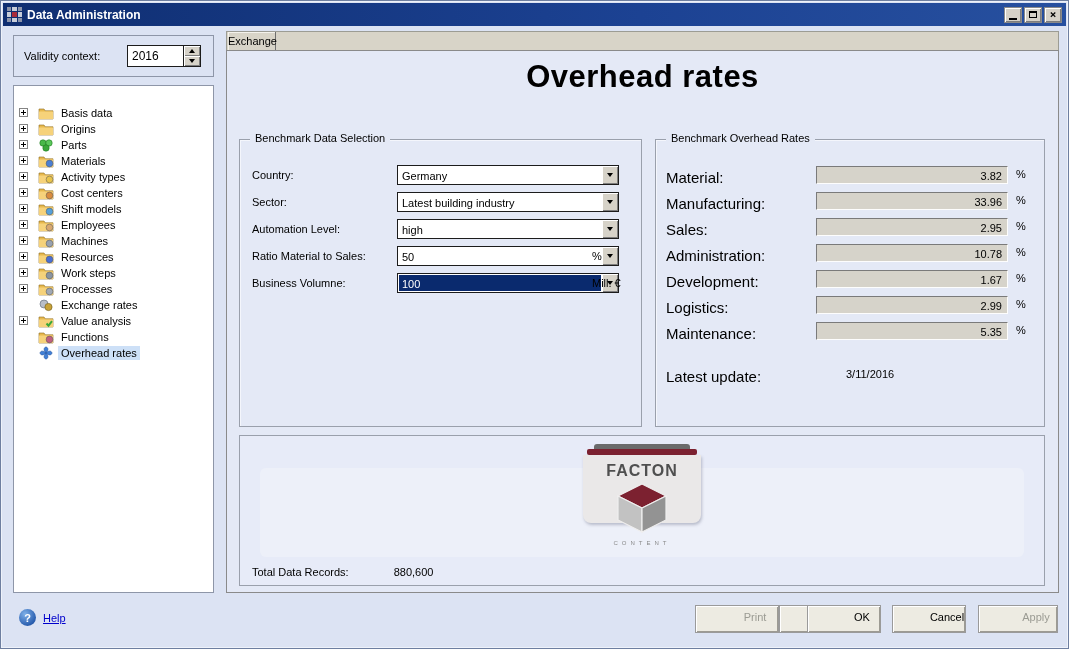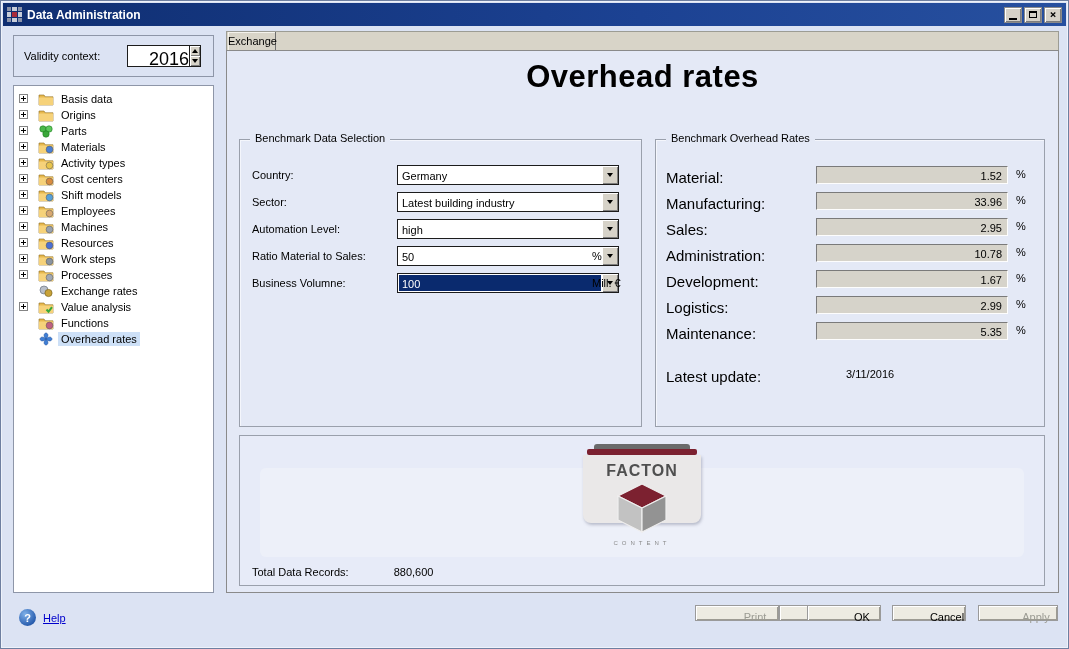--- a/index.html
+++ b/index.html
@@ -25,26 +25,26 @@
     box-shadow: inset 1px 1px 0 #fff, inset -1px -1px 0 #7d7d7d;
     display:flex; align-items:center; justify-content:center; font-size:10px; color:#000; font-family:"DejaVu Sans Mono",monospace;
   }
   .glyph-min { width:8px; height:2px; background:#000; margin-top:8px; }
   .glyph-max { width:8px; height:7px; border:1px solid #000; border-top:2px solid #000; }
   .glyph-close { font-size:11px; font-weight:bold; line-height:1; }
   
   .validity-box { position:absolute; left:12px; top:34px; width:201px; height:42px; border:1px solid #8e96a8; background:#dce3f3; }
   .validity-label { position:absolute; left:10px; top:14px; font-size:11px; color:#000; }
   .spinner { position:absolute; right:12px; top:9px; width:74px; height:22px; background:#fff; border:1px solid #1c1c1c; display:flex; }
-  .spinner .spin-val { flex:1; font-size:18px; padding:3px 0 0 21px; }
+  .spinner .spin-val { flex:1; font-size:12px; padding:3px 0 0 4px; }
   .spin-btns { width:17px; display:flex; flex-direction:column; border-left:1px solid #1c1c1c; }
   .spin-btn { flex:1; background:#d6d2c8; box-shadow: inset 1px 1px 0 #fff, inset -1px -1px 0 #7d7d7d; display:flex; align-items:center; justify-content:center; }
   .tri-up { width:0; height:0; border-left:3px solid transparent; border-right:3px solid transparent; border-bottom:4px solid #000; }
   .tri-dn { width:0; height:0; border-left:3px solid transparent; border-right:3px solid transparent; border-top:4px solid #000; }
-  .tree-panel { position:absolute; left:12px; top:84px; width:201px; height:508px; background:#fff; border:1px solid #8e96a8; padding-top:5px; overflow:hidden; }
+  .tree-panel { position:absolute; left:12px; top:84px; width:201px; height:508px; background:#fff; border:1px solid #8e96a8; padding-top:19px; overflow:hidden; }
   .tree-row { position:relative; height:16px; display:flex; align-items:center; font-size:11px; color:#000; }
   .expander { position:absolute; left:5px; top:3px; width:9px; height:9px; border:1px solid #848484; background:#fff; }
   .expander::before { content:""; position:absolute; left:1px; top:3px; width:5px; height:1px; background:#000; }
   .expander::after { content:""; position:absolute; left:3px; top:1px; width:1px; height:5px; background:#000; }
   .tree-icon { position:absolute; left:24px; top:0px; width:16px; height:16px; }
   .tree-label { position:absolute; left:44px; top:1px; padding:1px 3px; white-space:nowrap; }
   .tree-row.selected .tree-label { background:#cde0f7; }
   
   .tabstrip { position:absolute; left:225px; top:30px; width:833px; height:19px; background:#d8d4c8; border:1px solid #9c9c94; border-bottom:none; }
   .tab {
@@ -85,21 +85,21 @@
   .facton .card { width:118px; height:68px; background:#eae8e8; margin:0 auto; border-radius:0 0 8px 8px; box-shadow:1px 2px 3px rgba(90,95,120,.35); padding-top:7px; }
   .facton .brand { font-size:16px; font-weight:600; color:#4f4f4f; letter-spacing:1px; }
   .facton .sub { font-size:6px; letter-spacing:4px; color:#8a8a8a; margin-top:2px; }
   .total-row { position:absolute; left:12px; bottom:7px; font-size:11px; }
   .total-row .tv { margin-left:42px; }
   
   .help-area { position:absolute; left:18px; top:608px; display:flex; align-items:center; gap:7px; }
   .help-icon { width:17px; height:17px; border-radius:50%; background:radial-gradient(circle at 35% 30%, #7fb0e8, #2a5fb0 70%, #1c4488); color:#fff; font-size:11px; font-weight:bold; display:flex; align-items:center; justify-content:center; }
   .help-link { font-size:11px; color:#0000cc; text-decoration:underline; }
   .btn {
-    position:absolute; top:604px; height:16px; background:#edebe2;
+    position:absolute; top:604px; height:28px; background:#edebe2;
     border:1px solid #9a9a9a; box-shadow: inset 1px 1px 0 #fff, inset -1px -1px 0 #9d9b93;
     font-size:11px; color:#000; text-align:center; padding-top:5px;padding-left:36px;
   }
   .btn.disabled { color:#9b9b93; }
   .btn-print { left:694px; width:84px; }
   .btn-print-drop { left:778px; width:14px; }
   .btn-ok { left:806px; width:74px; }
   .btn-cancel { left:891px; width:74px; }
   .btn-apply { left:977px; width:80px; }
 </style>
@@ -377,21 +377,21 @@
         </div>
         <span class="suffix">Mill. €</span>
       </div>
     </div>
 
     <div class="groupbox gb-right">
       <span class="caption">Benchmark Overhead Rates</span>
 
       <div class="rate-row" style="top:26px">
         <span class="rlabel">Material:</span>
-        <span class="rate-field">1.52</span>
+        <span class="rate-field">3.82</span>
         <span class="rsuffix">%</span>
       </div>
       <div class="rate-row" style="top:52px">
         <span class="rlabel">Manufacturing:</span>
         <span class="rate-field">33.96</span>
         <span class="rsuffix">%</span>
       </div>
       <div class="rate-row" style="top:78px">
         <span class="rlabel">Sales:</span>
         <span class="rate-field">2.95</span>

